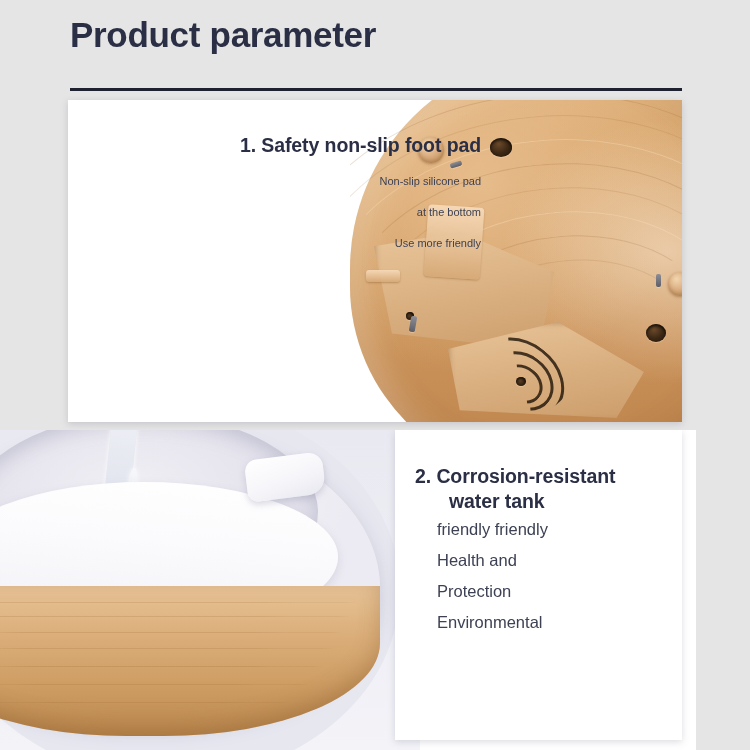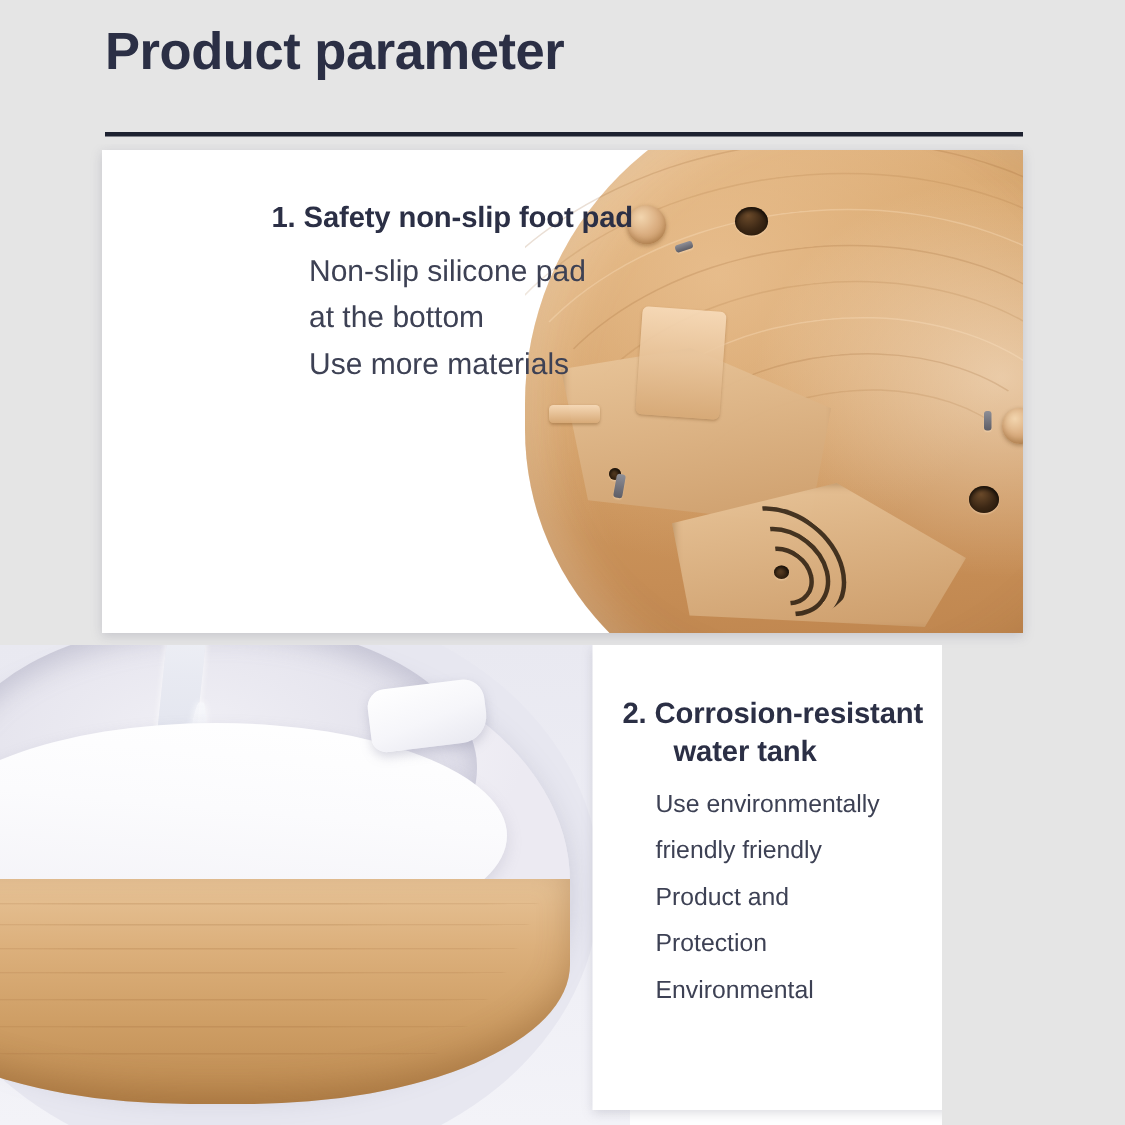--- a/index.html
+++ b/index.html
@@ -57,20 +57,21 @@
   }
   .card-one {
     position: absolute;
     left: 68px;
     top: 4px;
     width: 614px;
     height: 322px;
     background: #ffffff;
     box-shadow: 0 2px 7px rgba(120,120,140,0.28);
     overflow: hidden;
+    text-align: right;
   }
 
   
   .wood-photo {
     position: absolute;
     left: 282px;
     top: -46px;
     width: 470px;
     height: 430px;
     overflow: hidden;
@@ -158,32 +159,32 @@
     font-size: 19.5px;
     font-weight: bold;
     color: #2b2f45;
     line-height: 26px;
     white-space: nowrap;
     letter-spacing: -0.1px;
   }
   .body-1 {
     margin-top: 8px;
     margin-left: 25px;
-    font-size: 20px;
+    font-size: 11px;
     color: #3d4154;
     line-height: 31px;
     white-space: nowrap;
   }
 
   
   .section-two {
     position: absolute;
     left: 0px;
     top: 430px;
-    width: 628px;
+    width: 696px;
     height: 320px;
     background: #ffffff;
     overflow: hidden;
   }
   .lav-blob {
     position: absolute;
     left: -60px;
     top: -30px;
     width: 460px;
     height: 380px;
@@ -390,21 +391,21 @@
           <div class="vent-arc" style="left:32px; top:30px; width:38px; height:30px;"></div>
         </div>
 
         <div class="rim-notch" style="left:306px; top:24px; width:54px; height:9px; border-radius:0 0 8px 8px; transform:rotate(42deg);"></div>
       </div>
 
       <div class="text-one">
         <div class="head-1">1. Safety non-slip foot pad</div>
         <div class="body-1">Non-slip silicone pad</div>
         <div class="body-1" style="margin-top:0;">at the bottom</div>
-        <div class="body-1" style="margin-top:0;">Use more materials</div>
+        <div class="body-1" style="margin-top:0;">Use more friendly</div>
       </div>
 
     </div>
   </div>
 
   <div class="section-two">
     <div class="lav-strip"></div>
     <div class="lav-blob"></div>
 
     <div class="tank-photo">
@@ -428,23 +429,22 @@
       </div>
 
     </div>
 
     <div class="card-two">
       <div class="text-two">
         <div class="head-2">
           <span>2. Corrosion-resistant</span>
           <span class="line2">water tank</span>
         </div>
-        <div class="body-2">Use environmentally</div>
         <div class="body-2" style="margin-top:0;">friendly friendly</div>
-        <div class="body-2" style="margin-top:0;">Product and</div>
+        <div class="body-2" style="margin-top:0;">Health and</div>
         <div class="body-2" style="margin-top:0;">Protection</div>
         <div class="body-2" style="margin-top:0;">Environmental</div>
       </div>
     </div>
 
   </div>
 
 </div>
 
 </body></html>

